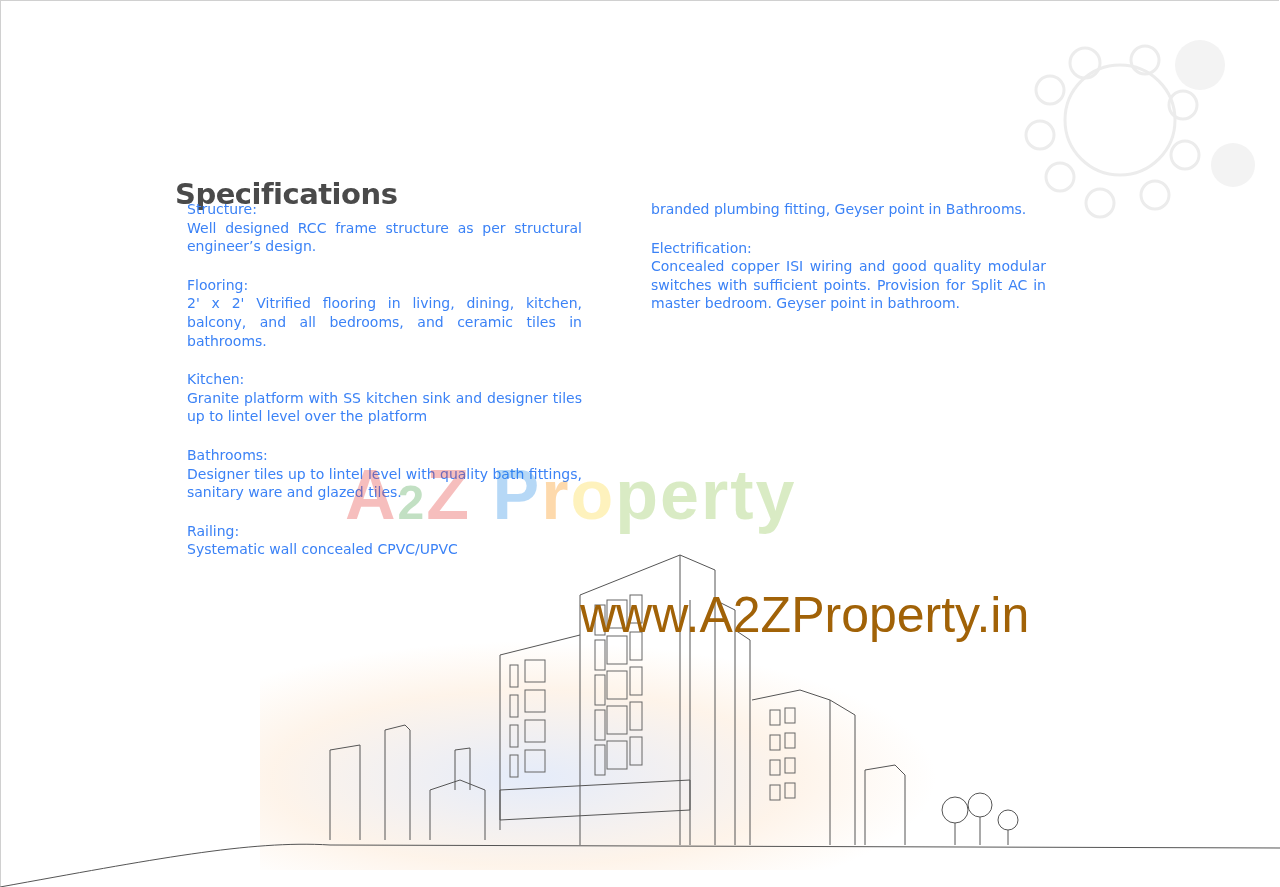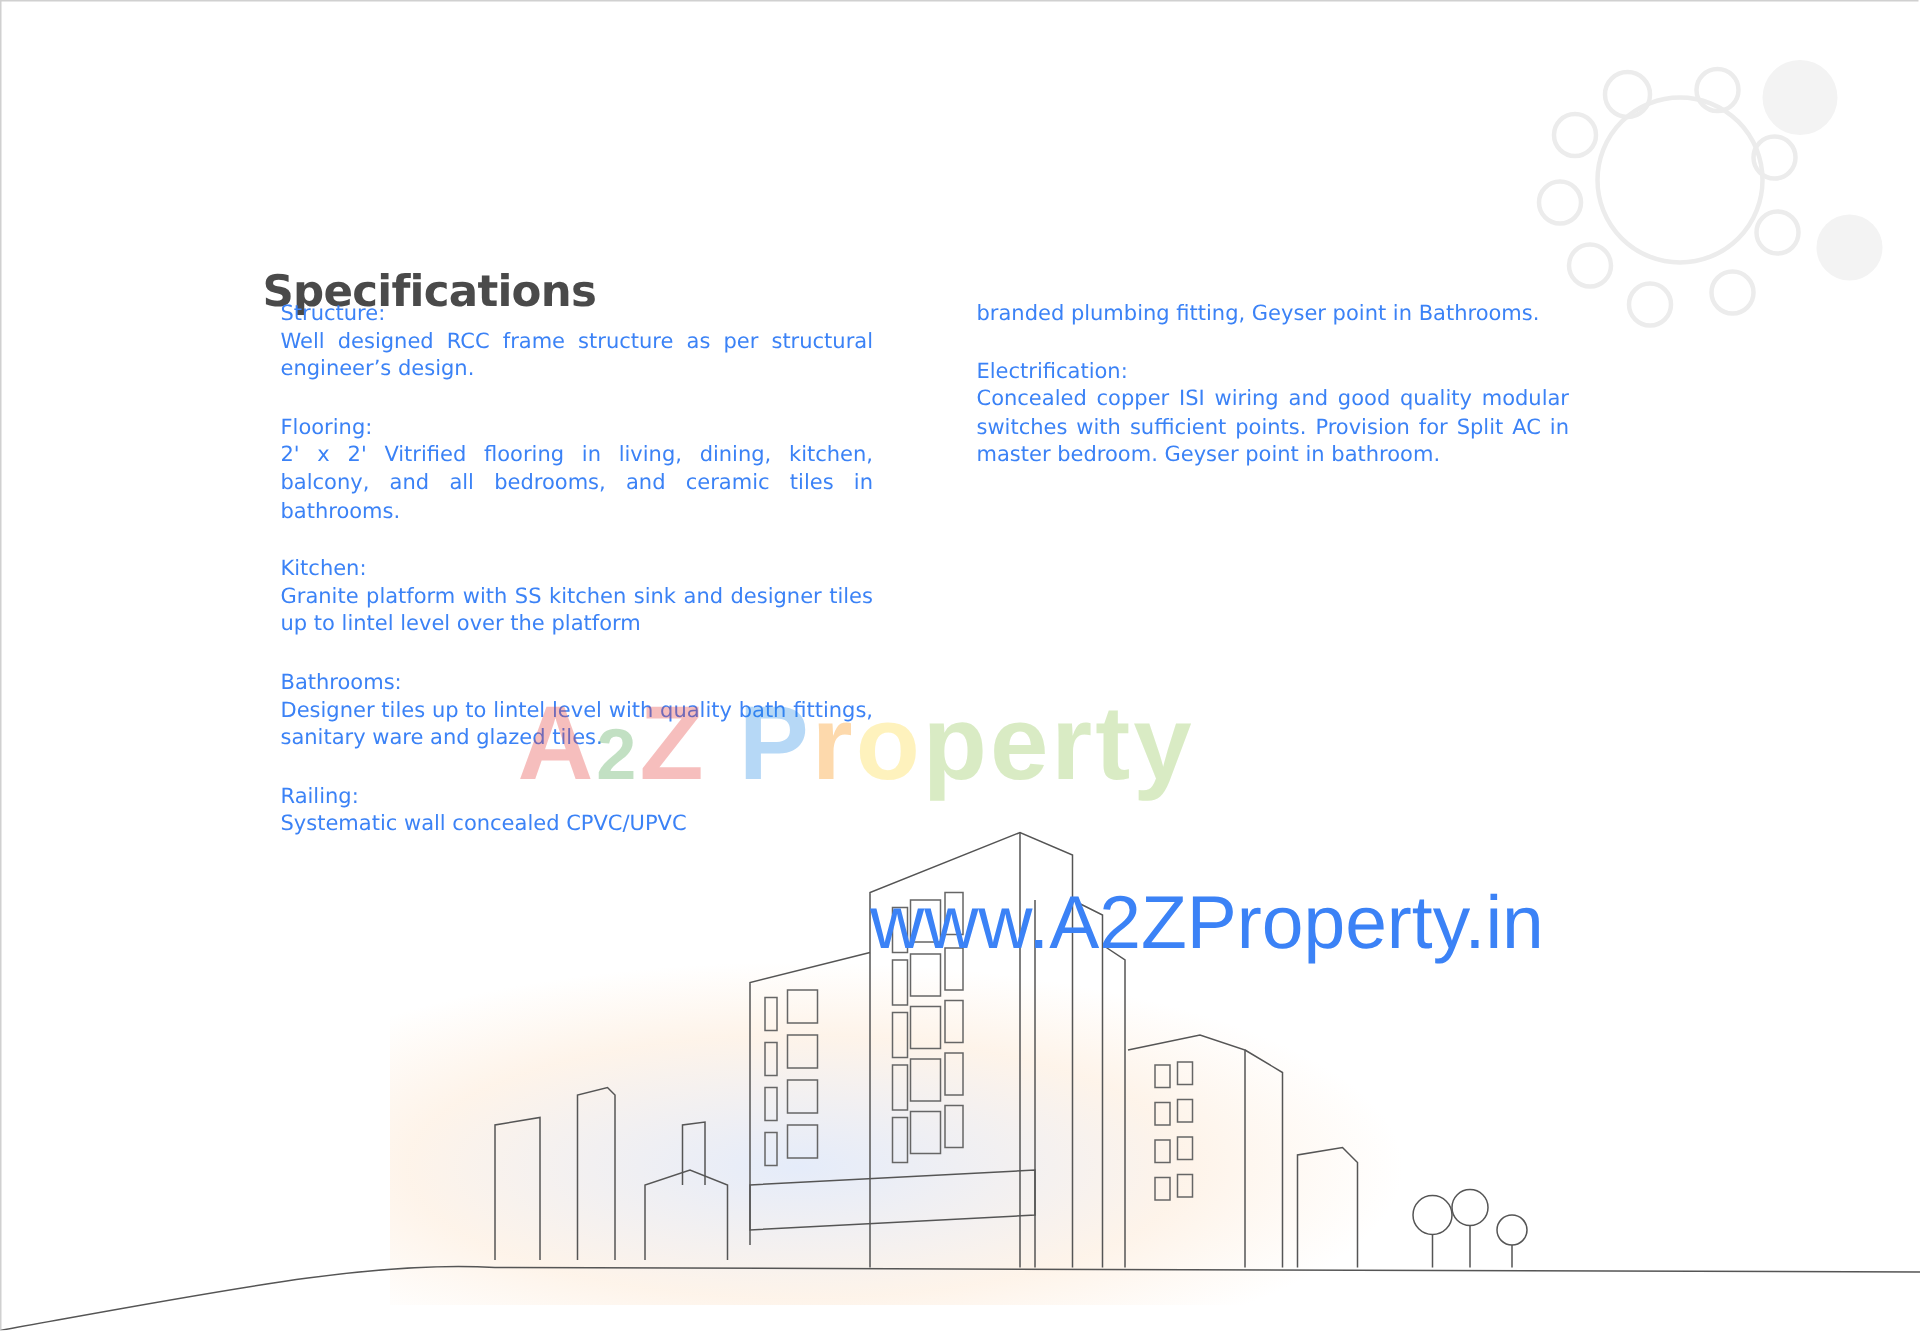--- a/index.html
+++ b/index.html
@@ -35,21 +35,21 @@
     .wm-logo .two { color: #43a047; font-size: 48px; }
     .wm-logo .z { color: #e53935; }
     .wm-logo .p { color: #1e88e5; }
     .wm-logo .r { color: #fb8c00; }
     .wm-logo .o { color: #fdd835; }
     .wm-logo .g { color: #8bc34a; }
 
     .wm-url {
       position: absolute; left: 580px; top: 586px;
       font-family: "Liberation Sans", sans-serif; font-size: 50px;
-      color: #3b82f6; letter-spacing: 0px;
+      color: #a16207; letter-spacing: 0px;
     }
     .ornament { position: absolute; left: 1015px; top: 25px; }
     .skyline { position: absolute; left: 0; top: 540px; }
     .glow {
       position: absolute; left: 260px; top: 640px; width: 680px; height: 230px;
       background: radial-gradient(ellipse at 40% 60%, rgba(180,200,240,0.35), rgba(250,210,170,0.25) 45%, rgba(255,255,255,0) 70%);
     }
   </style>
 </head>
 <body>

